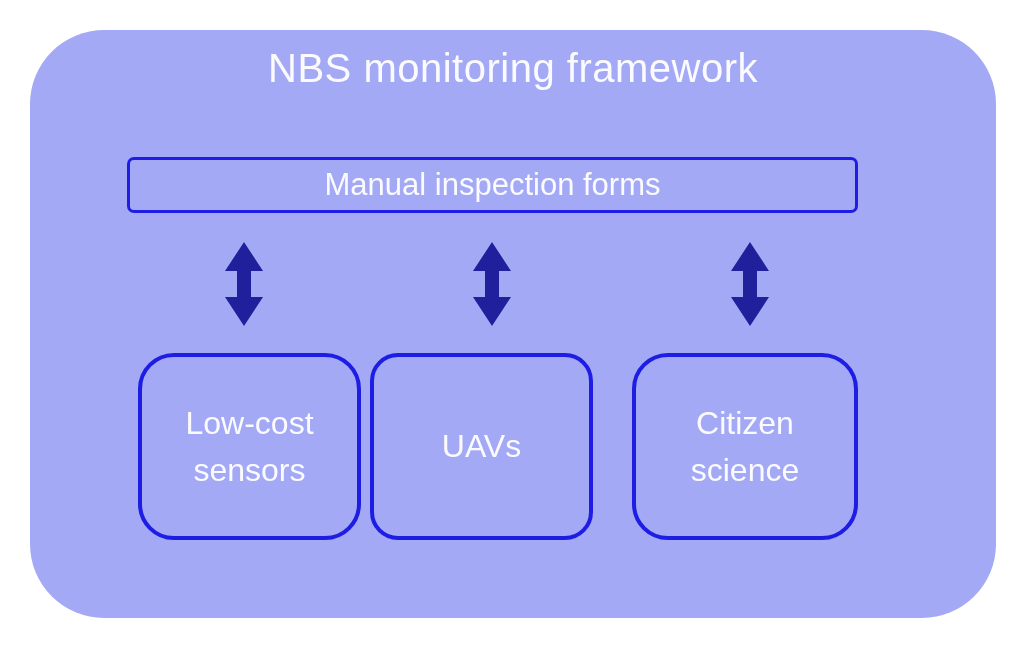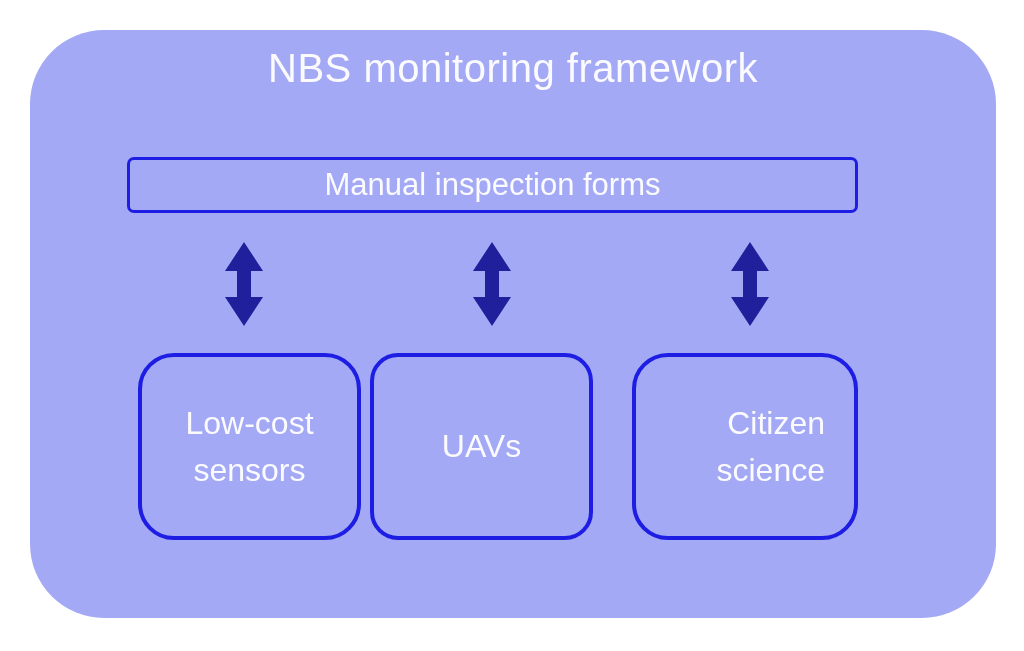--- a/index.html
+++ b/index.html
@@ -72,21 +72,21 @@
     justify-content: center;
     text-align: center;
     color: var(--text-color, #fbfbff);
     font-size: 32px;
     line-height: 1.45;
     box-sizing: content-box;
     padding: 0;
   }
   .node-1 { left: 100px; width: 215px; margin-left: 8px; }
   .node-2 { left: 340px; width: 215px; border-radius: 28px; }
-  .node-3 { left: 602px; width: 218px; text-align: right; }
+  .node-3 { left: 602px; width: 218px; }
   .node-label { max-width: 160px; }
 </style>
 </head>
 <body>
 
 <div class="canvas">
   <div class="frame">
 
     <div class="diagram-title">NBS monitoring framework</div>
 

